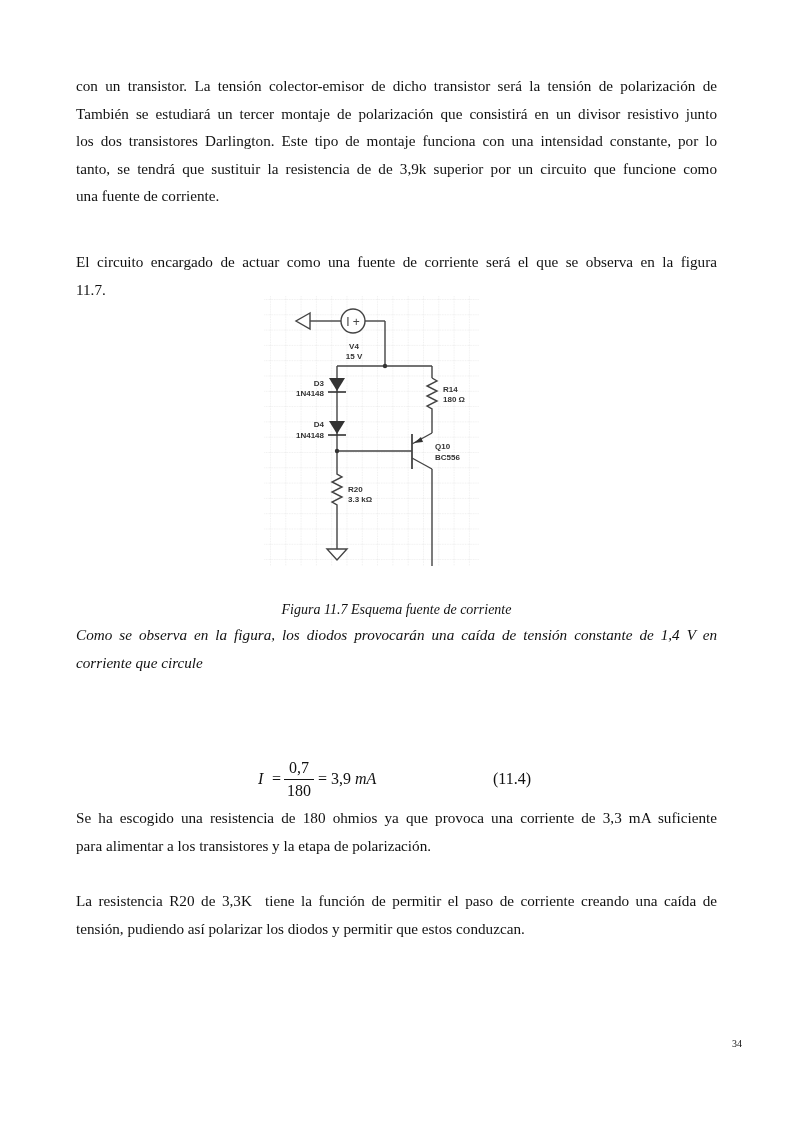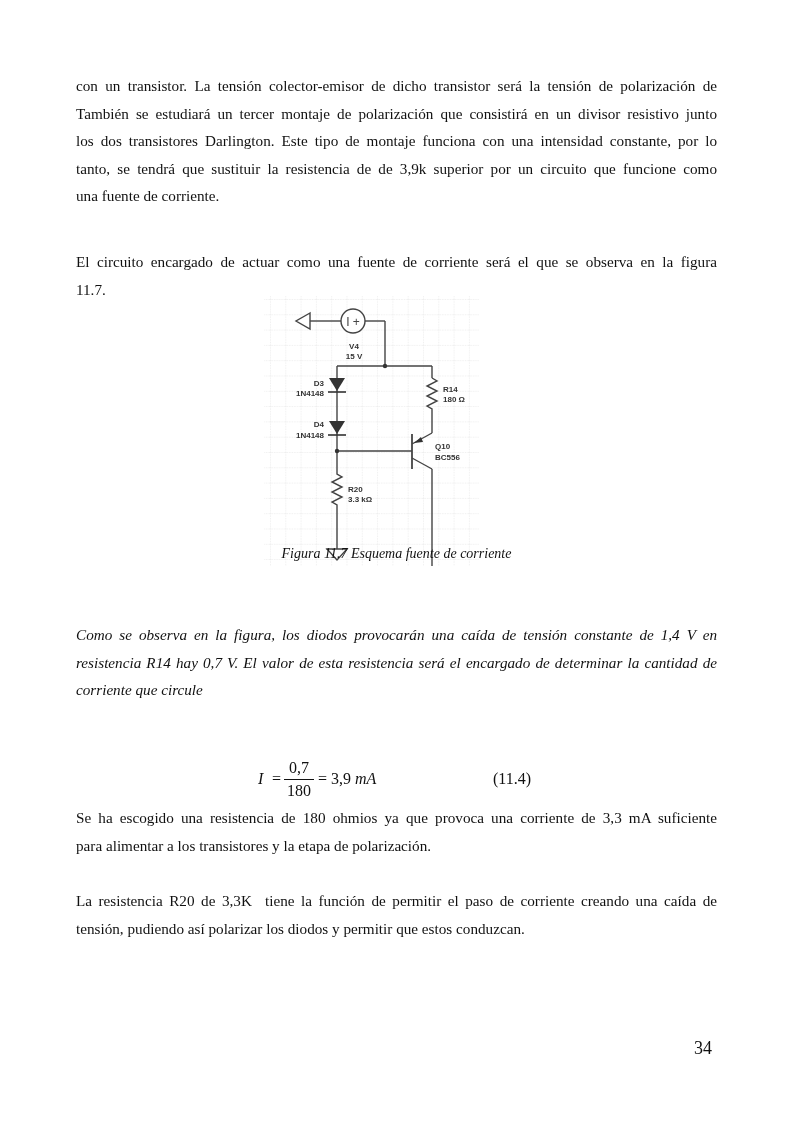--- a/index.html
+++ b/index.html
@@ -2,34 +2,34 @@
 <html><head>
 <meta charset="utf-8">
 <style>
   html, body { margin: 0; padding: 0; background: #ffffff; }
   body { width: 793px; height: 1123px; position: relative; overflow: hidden;
          font-family: "Liberation Serif", "DejaVu Serif", serif; color: #111; }
   .para { position: absolute; left: 76px; width: 641px; font-size: 15.2px; line-height: 27.5px;
           text-align: justify; margin: 0; }
   .para .ln { display: block; text-align: justify; text-align-last: justify; white-space: nowrap; }
   .para .ln.last { text-align-last: left; }
-  .caption { position: absolute; left: 76px; width: 641px; top: 546px; text-align: center;
+  .caption { position: absolute; left: 76px; width: 641px; top: 602px; text-align: center;
              font-style: italic; font-size: 14px; }
   .figure { position: absolute; left: 264px; top: 296px; width: 215px; height: 270px; }
   .equation { position: absolute; top: 758px; left: 0; width: 793px; height: 50px; }
   .eq-I { position: absolute; left: 258px; top: 12px; font-style: italic; font-size: 16px; }
   .eq-eq1 { position: absolute; left: 272px; top: 12px; font-size: 16px; }
   .eq-frac { position: absolute; left: 284px; top: 0; width: 30px; text-align: center; font-size: 16px; }
   .eq-num { display: block; line-height: 20px; }
   .eq-bar { display: block; height: 1px; background: #111; margin: 1px 0; }
   .eq-den { display: block; line-height: 20px; }
   .eq-rhs { position: absolute; left: 318px; top: 12px; font-size: 16px; }
   .eq-rhs i { font-style: italic; }
   .eq-num-label { position: absolute; left: 493px; top: 12px; font-size: 16px; }
-  .page-number { position: absolute; left: 694px; top: 1038px; font-size: 18px; }
+  .page-number { position: absolute; left: 732px; top: 1038px; font-size: 10px; }
   .lbl { font-family: "Liberation Sans", "DejaVu Sans", sans-serif; font-weight: bold; font-size: 8px; fill: #333; }
 </style>
 </head>
 <body>
 
 <div>
 
   <p class="para" style="top:72px;">
     <span class="ln">con un transistor. La tensión colector-emisor de dicho transistor será la tensión de polarización de</span>
     <span class="ln">También se estudiará un tercer montaje de polarización que consistirá en un divisor resistivo junto</span>
@@ -113,21 +113,20 @@
       <text class="lbl" x="84" y="206">3.3 kΩ</text>
 
       <path d="M63 253 L83 253 L73 264 Z" fill="#fff" stroke="#444" stroke-width="1.4"></path>
     </svg>
   </div>
 
   <div class="caption">Figura 11.7 Esquema fuente de corriente</div>
 
   <p class="para" style="top:621px;font-style:italic;">
     <span class="ln">Como se observa en la figura, los diodos provocarán una caída de tensión constante de 1,4 V en</span>
-    <span class="ln">resistencia R14 hay 0,7 V. El valor de esta resistencia será el encargado de determinar la cantidad de</span>
     <span class="ln last">corriente que circule</span>
   </p>
 
   <div class="equation">
     <span class="eq-I">I</span>
     <span class="eq-eq1">=</span>
     <span class="eq-frac">
       <span class="eq-num">0,7</span>
       <span class="eq-bar"></span>
       <span class="eq-den">180</span>

